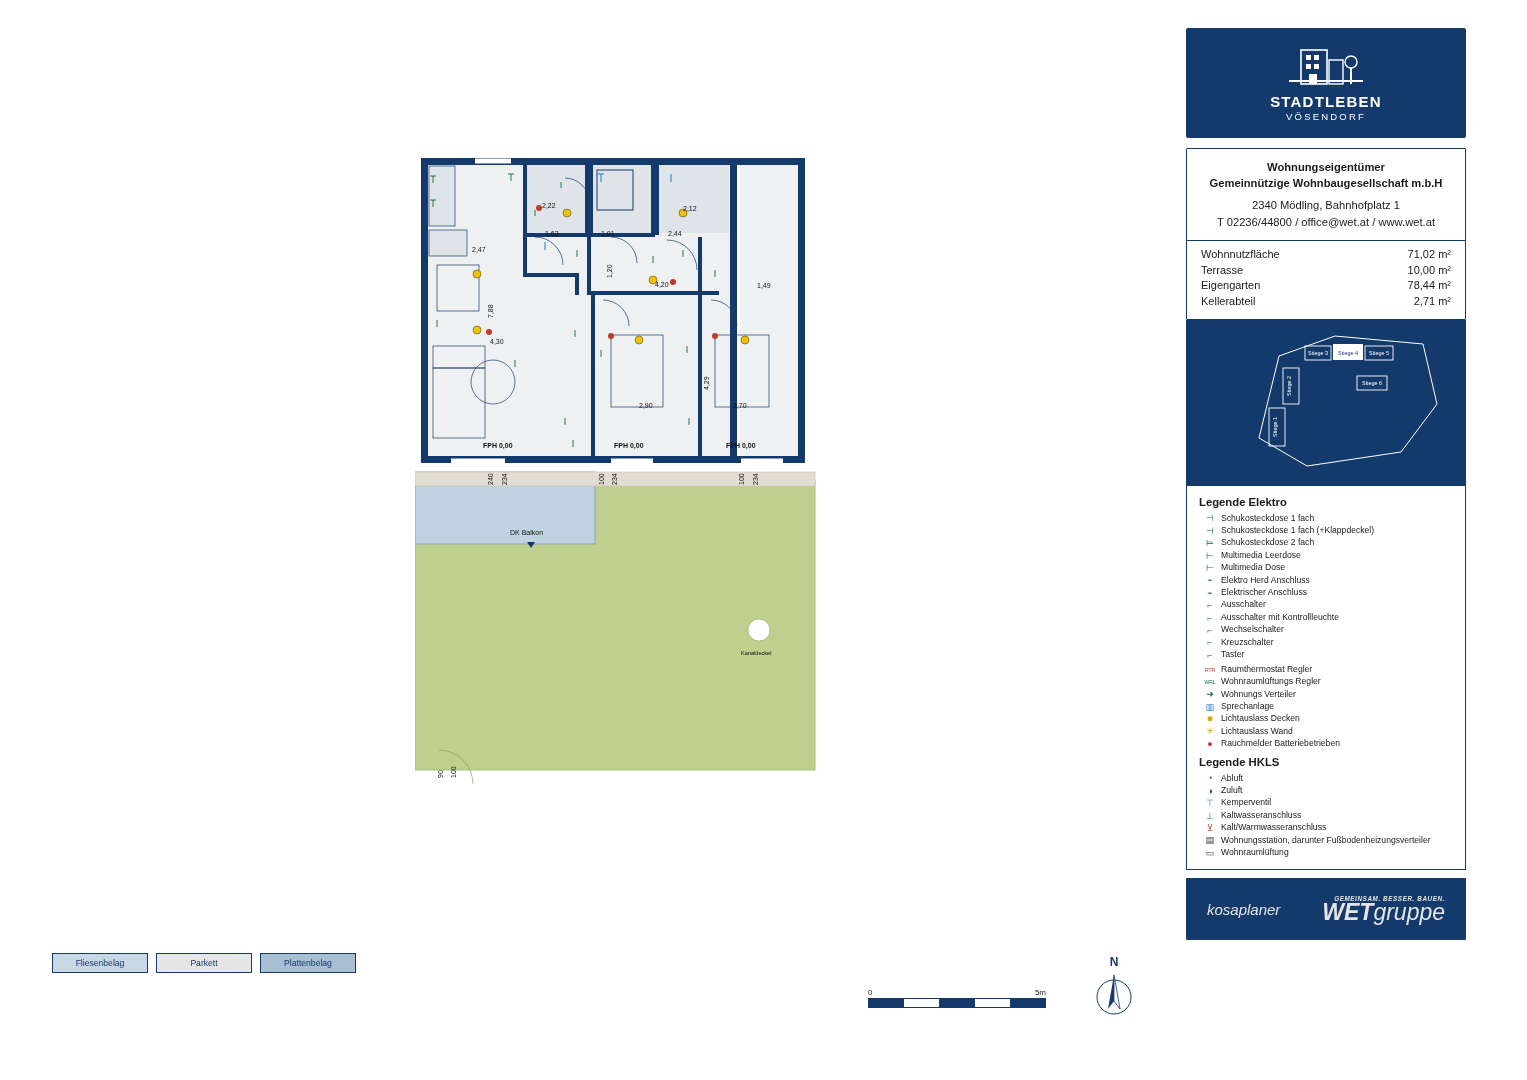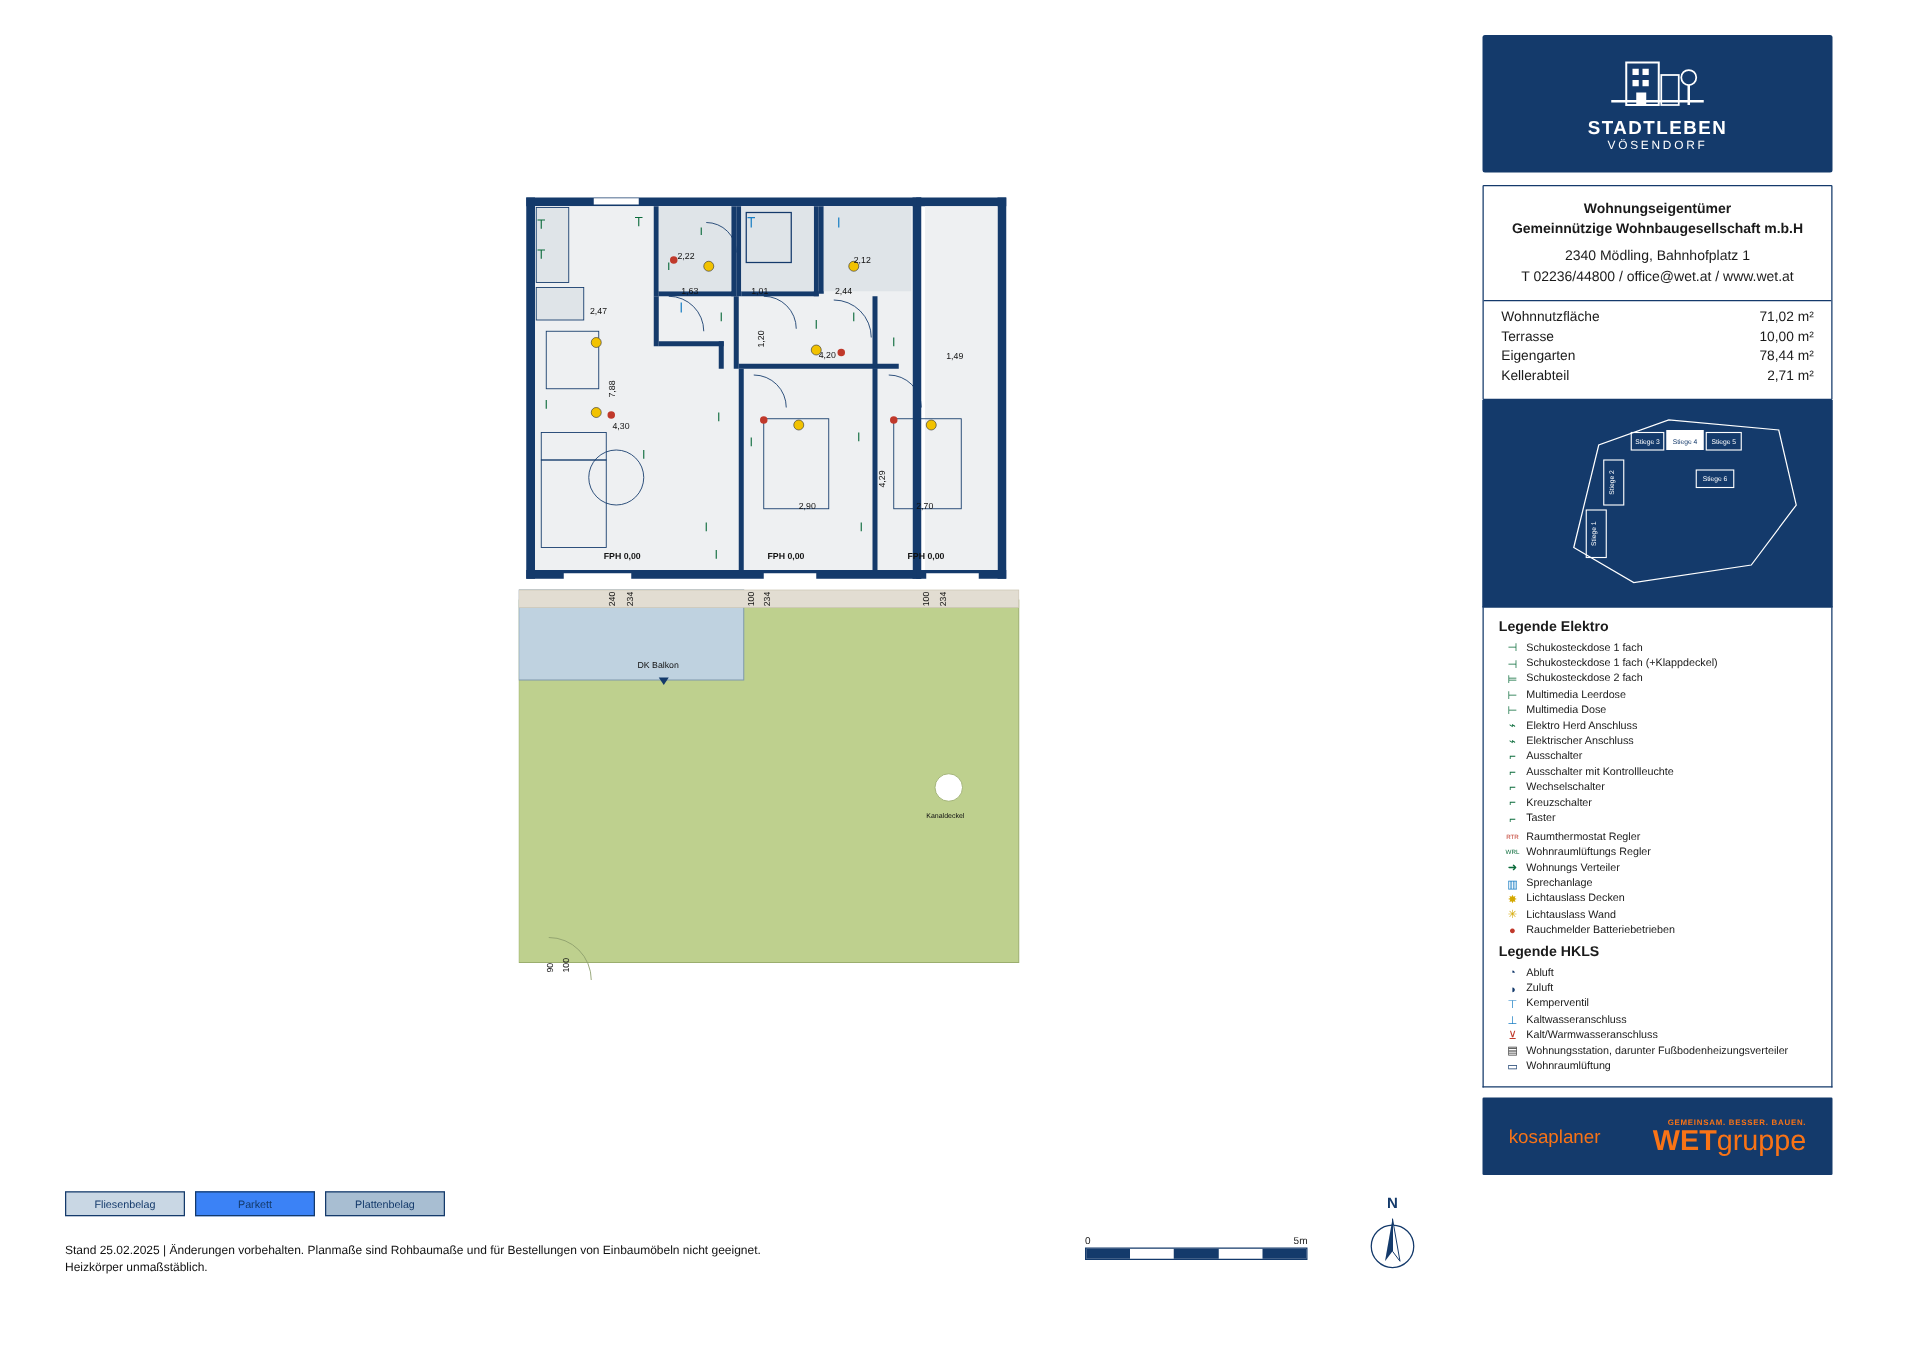--- a/index.html
+++ b/index.html
@@ -42,36 +42,36 @@
   .legend-title{font-size:11.3px;font-weight:bold;margin:2px 0 4px 0;}
   .legend-row{display:flex;align-items:center;font-size:8.6px;line-height:1.38;min-height:12px;}
   .legend-sym{width:22px;flex:0 0 22px;text-align:center;font-size:9px;color:#0a6b3a;}
   .legend-sym.blue{color:#1b7fc4;}
   .legend-sym.red{color:#c0392b;}
   .legend-sym.navy{color:#143a6b;}
   .legend-lbl{flex:1;}
 
   .footer-logos{
     margin-top:8px;background:#143a6b;height:62px;border-radius:1px;
-    display:flex;align-items:center;justify-content:space-around;color:#f97316;
+    display:flex;align-items:center;justify-content:space-around;color:#e5e5e5;font-style:italic;
   }
   .kosa{font-size:15px;}
   .wet{text-align:right;}
   .wet-tag{font-size:6.3px;letter-spacing:.6px;font-weight:bold;}
   .wet-main{font-size:23px;font-weight:bold;line-height:.95;}
   .wet-main .g{font-weight:normal;}
 
   
   .swatches{position:absolute;left:52px;top:953px;display:flex;gap:8px;}
   .swatch{
     width:94px;height:18px;border:1px solid #143a6b;display:flex;align-items:center;
     justify-content:center;font-size:8.6px;color:#143a6b;
   }
   .sw-tile{background:#c9d7e4;text-align:right;}
-  .sw-parkett{background:#3b82f6;}
+  .sw-parkett{background:#e5e5e5;}
   .sw-platten{background:#a8bed2;}
   .disclaimer{position:absolute;left:52px;top:994px;font-size:9.6px;line-height:1.5;color:#111;}
 
   
   .scalebar{position:absolute;left:868px;top:988px;width:178px;}
   .sb-labels{display:flex;justify-content:space-between;font-size:8px;margin-bottom:1px;}
   .sb-bar{height:8px;display:flex;border:1px solid #143a6b;}
   .sb-seg{flex:1;}
   .sb-seg.on{background:#143a6b;}
   .north{position:absolute;left:1092px;top:955px;width:44px;text-align:center;}
@@ -437,24 +437,20 @@
         <span>Fliesenbelag</span>
       </div>
     <div class="swatch sw-parkett">
         <span>Parkett</span>
       </div>
     <div class="swatch sw-platten">
         <span>Plattenbelag</span>
       </div>
   </div>
 
-  <div class="disclaimer">
-    <div>Stand 25.02.2025 | Änderungen vorbehalten. Planmaße sind Rohbaumaße und für Bestellungen von Einbaumöbeln nicht geeignet.</div>
-    <div>Heizkörper unmaßstäblich.</div>
-  </div>
 
   <div class="scalebar">
     <div class="sb-labels">
       <span>0</span>
       <span>5m</span>
     </div>
     <div class="sb-bar">
       <div class="sb-seg on"></div>
         <div class="sb-seg"></div>
         <div class="sb-seg on"></div>

